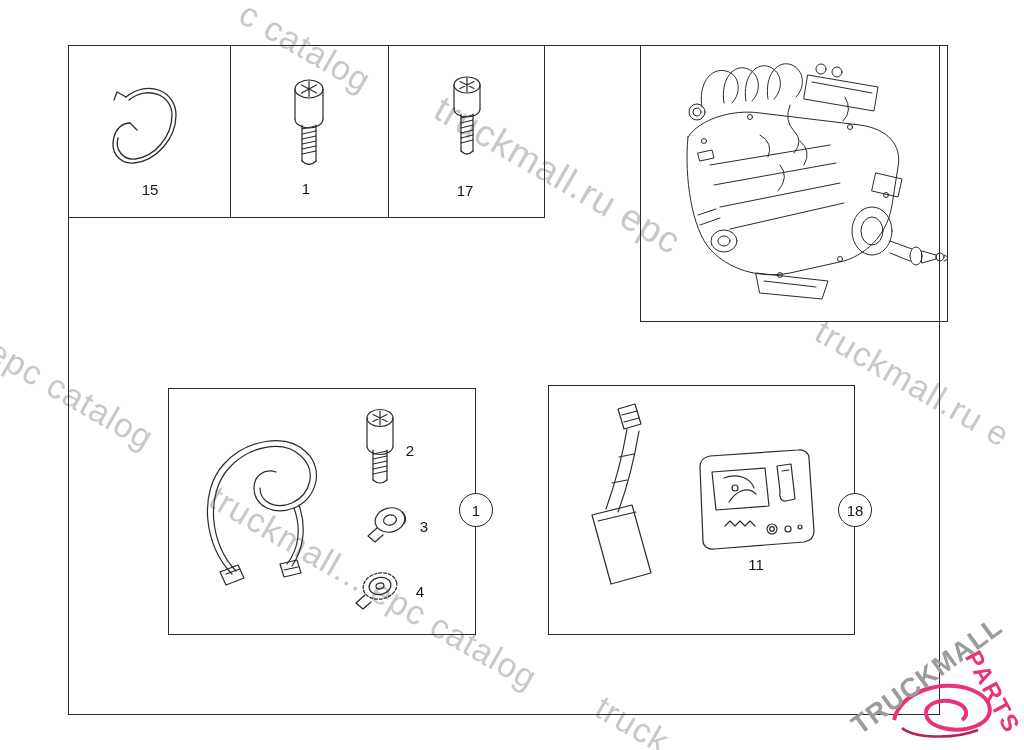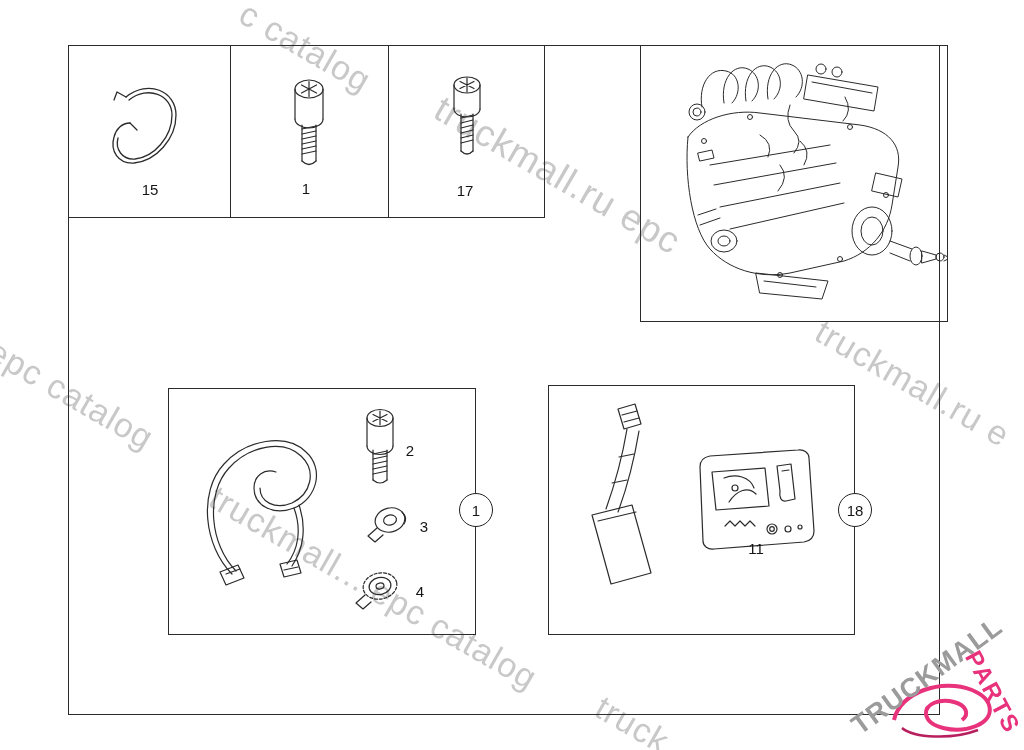--- a/index.html
+++ b/index.html
@@ -185,21 +185,21 @@
       <circle cx="187" cy="103" r="3"></circle>
       <path d="M229,81 L243,79 L247,114 L238,116 C233,117 231,112 232,106 Z"></path>
       <path d="M234,86 l7,-1"></path>
       <path d="M177,141 l5,-5 l5,5 l5,-5 l5,5 l5,-5 l5,5"></path>
       <circle cx="224" cy="144" r="5"></circle>
         <circle cx="224" cy="144" r="2.3"></circle>
       <circle cx="240" cy="144" r="3"></circle>
       <circle cx="252" cy="142" r="2"></circle>
     </g>
   </svg>
-  <div class="partnum" style="left:742px; top:540px; width:28px;">11</div>
+  <div class="partnum" style="left:742px; top:556px; width:28px;">11</div>
   <div class="callout" style="left:838px; top:493px;">
     <span>18</span>
   </div>
 
   <svg class="drawing" style="left:880px; top:668px;" width="130" height="80" viewBox="0 0 130 80">
     <path d="M14,52 C20,24 62,10 92,22 C114,31 116,50 96,58 C76,66 48,60 46,46 C45,36 60,30 74,34 C86,37 90,46 82,52" stroke="#e8327c" stroke-width="4" fill="none"></path>
     <path d="M22,60 C34,70 72,72 98,62" stroke="#b81f5e" stroke-width="2.5" fill="none"></path>
   </svg>
   <div class="logo-gray">TRUCKMALL</div>
   <div class="logo-pink">PARTS</div>

